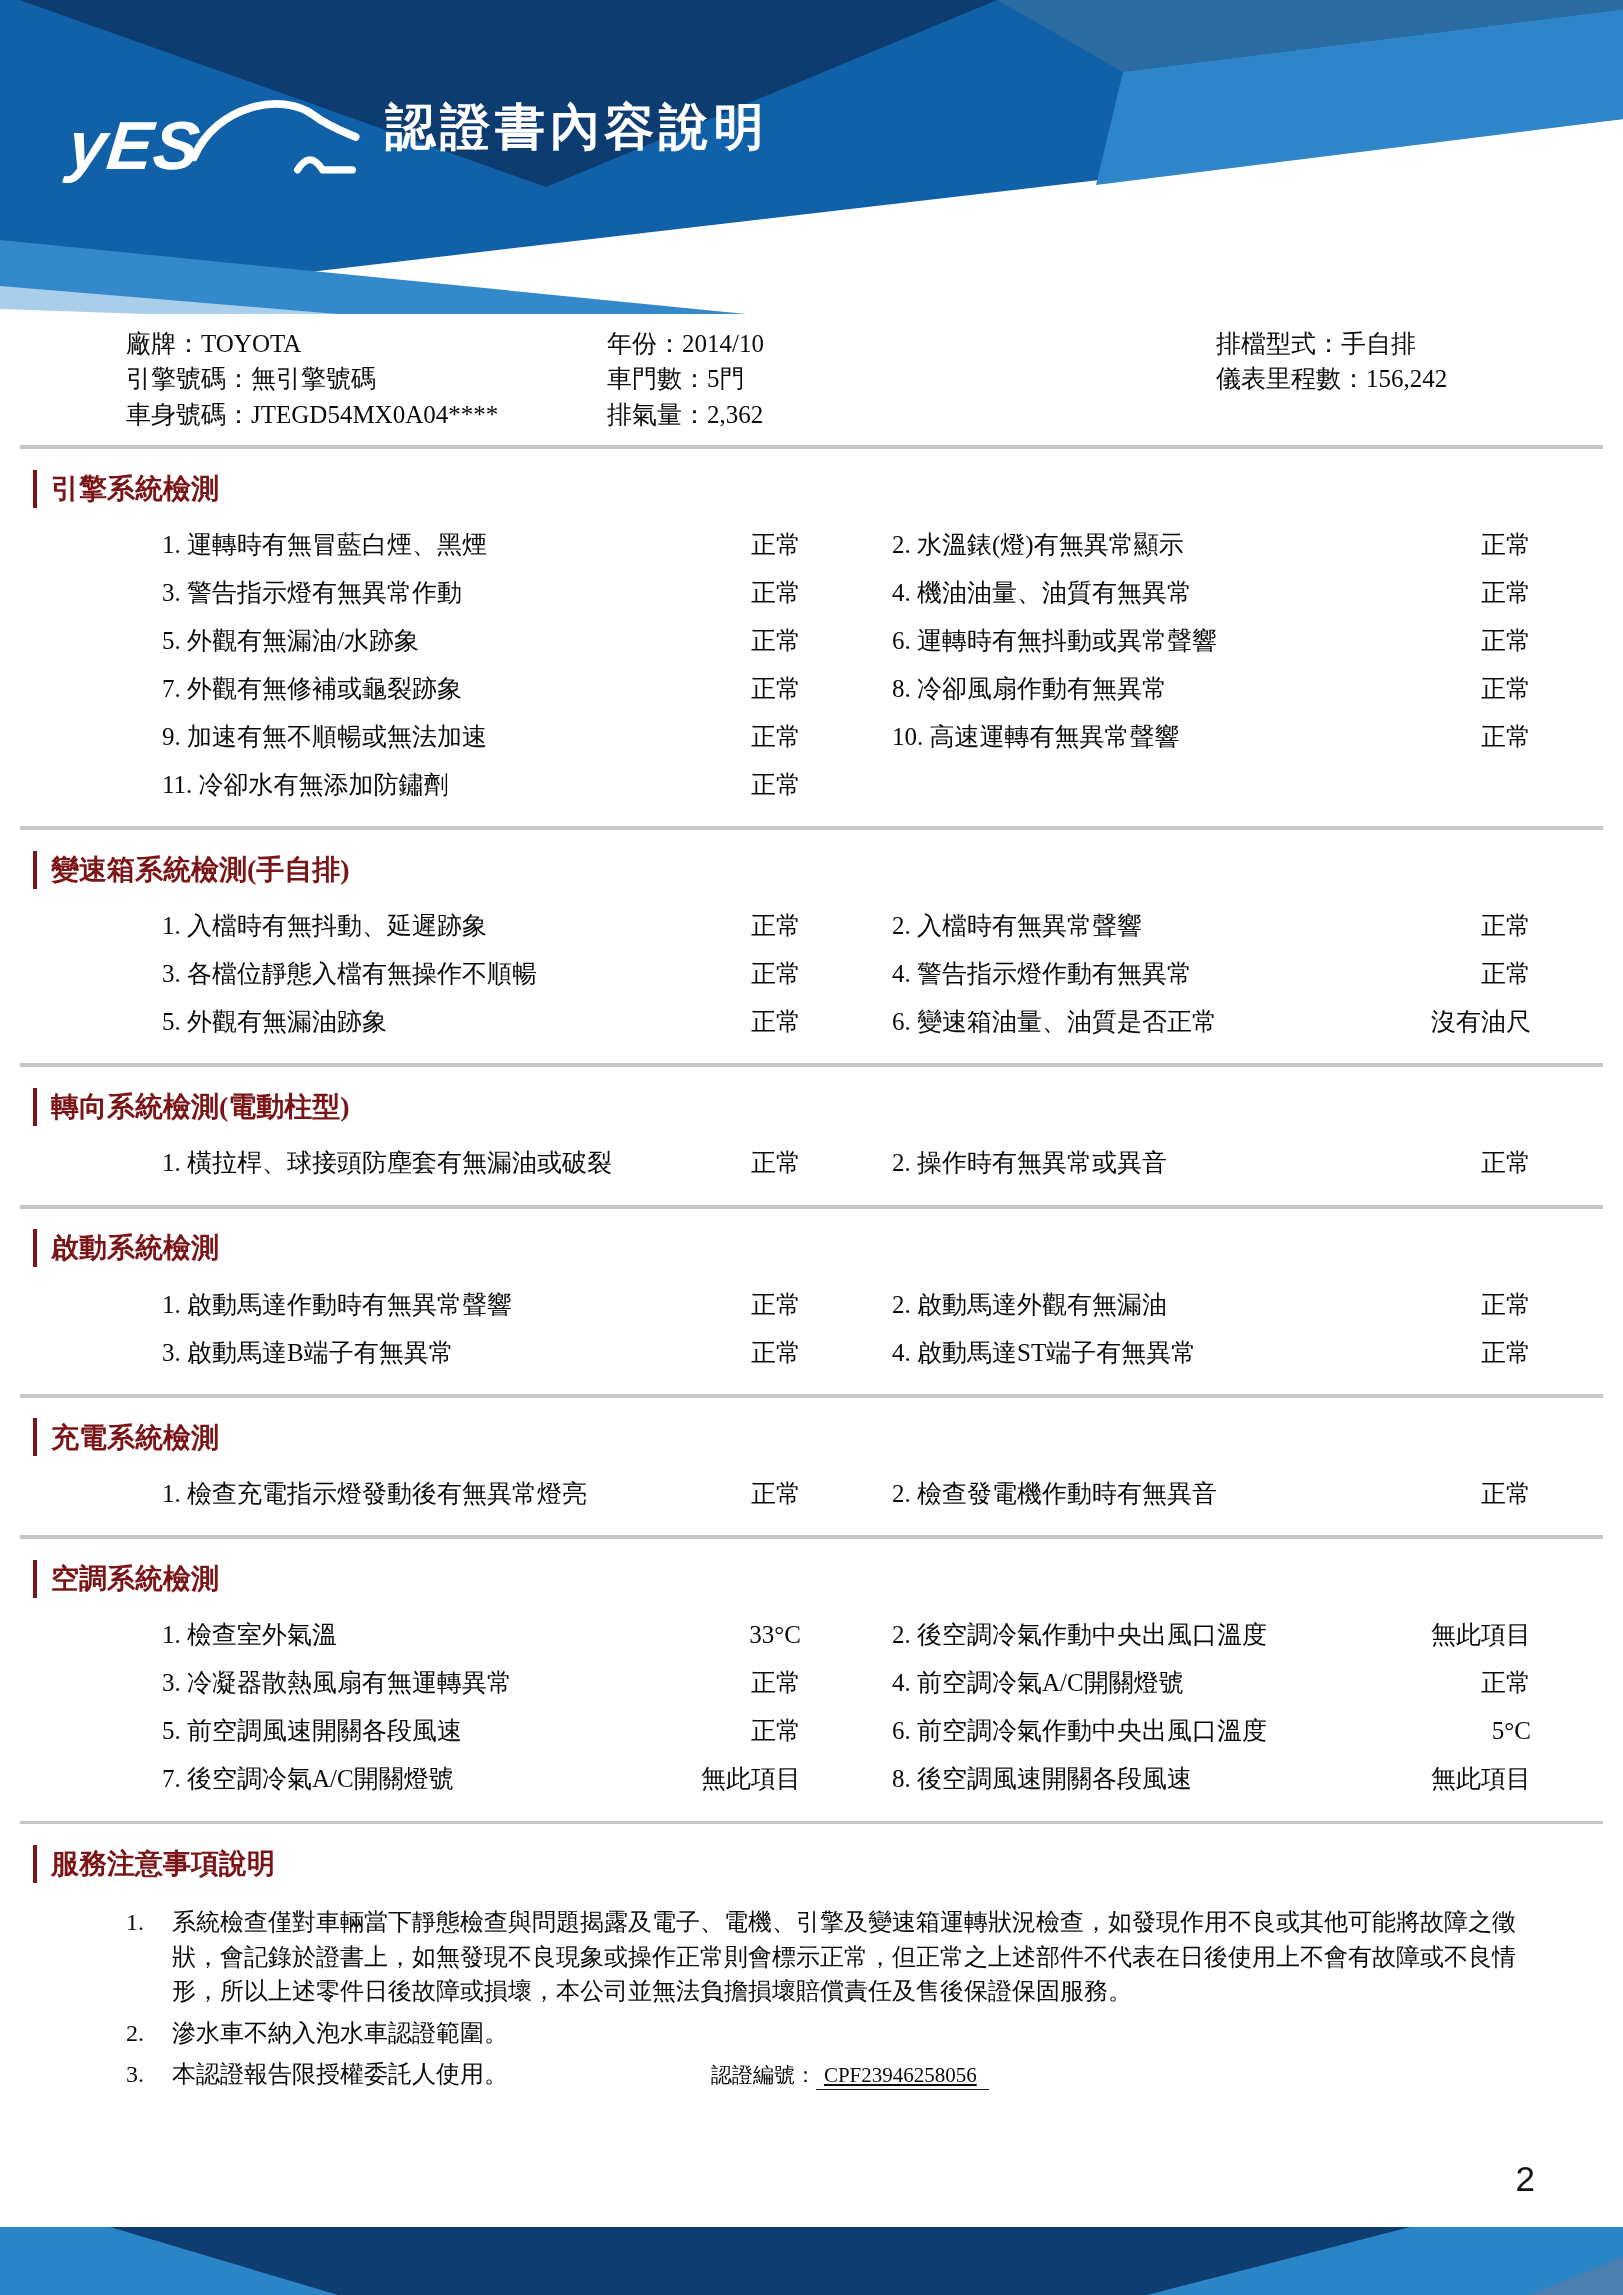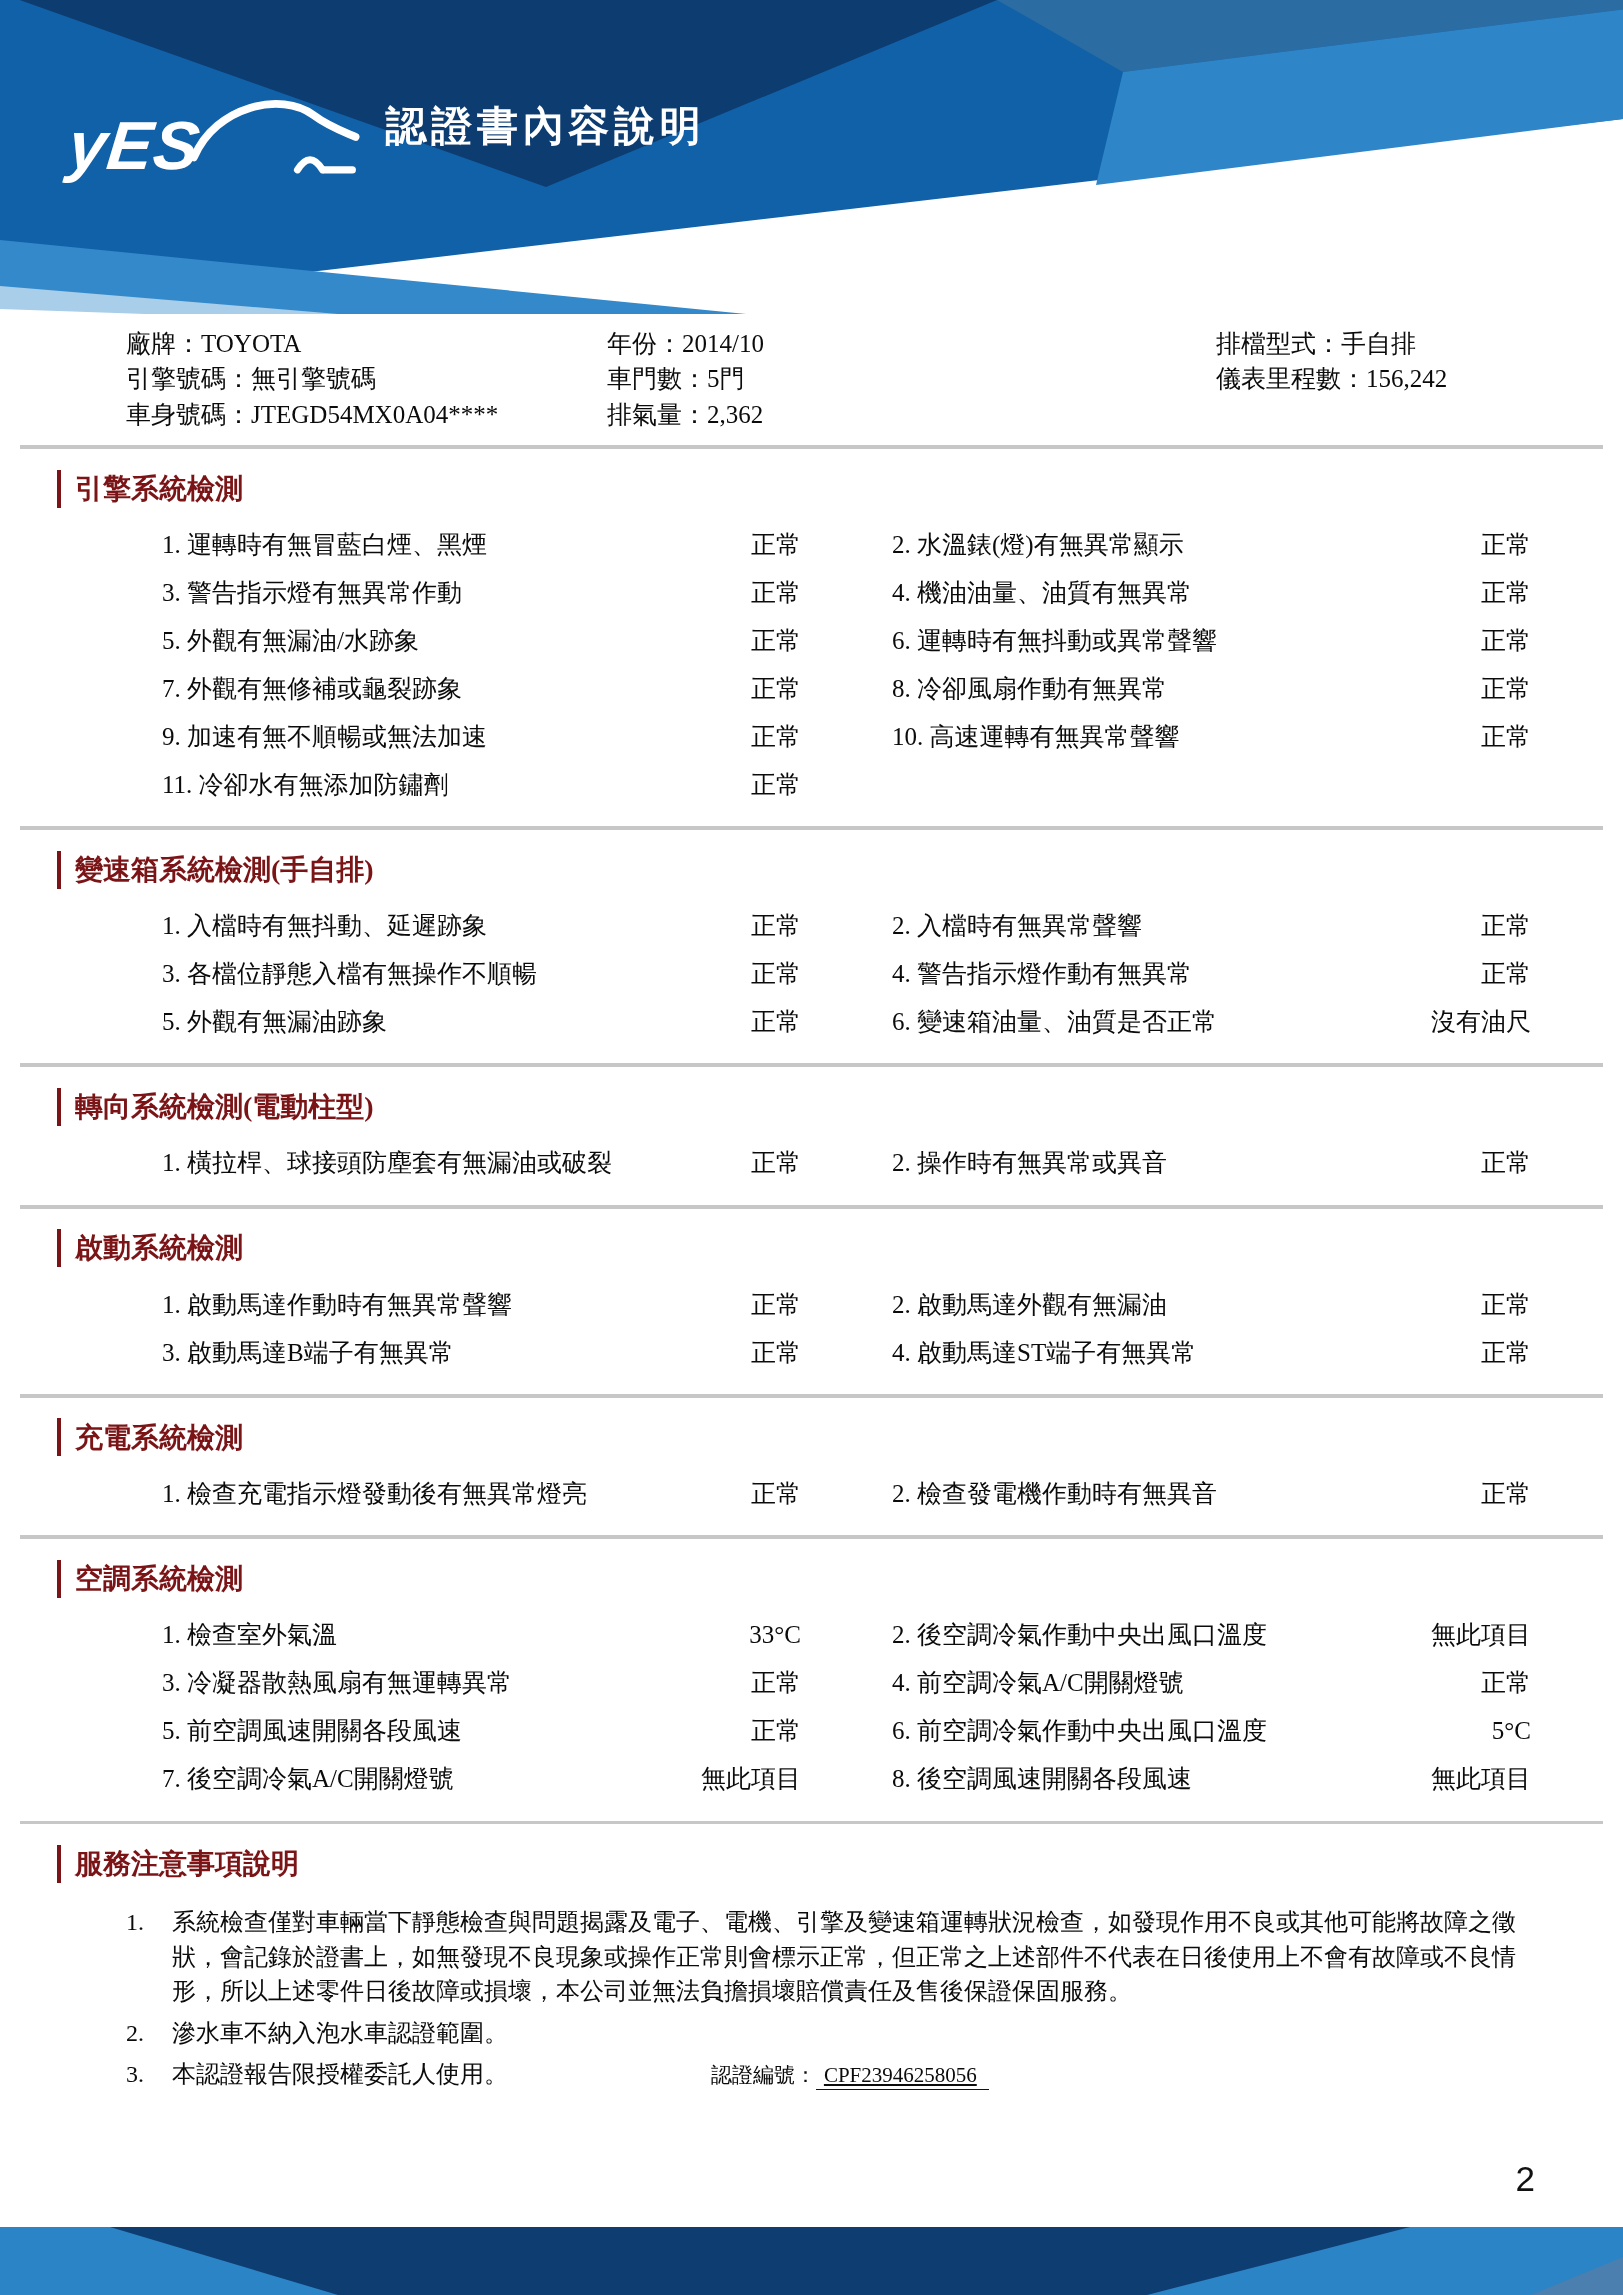--- a/index.html
+++ b/index.html
@@ -28,35 +28,35 @@
   .logo{display:flex;align-items:flex-end;}
   .logo-text{
     font-family:"Liberation Sans","DejaVu Sans",sans-serif;
     font-style:italic;font-weight:bold;color:#ffffff;
     font-size:68px;line-height:1;letter-spacing:0.8px;
     transform:skewX(-6deg);
   }
   .car-svg{margin-left:-11px;margin-bottom:-4.7px;}
   .header-title{
     font-family:"Liberation Sans","DejaVu Sans",sans-serif;
-    font-weight:bold;color:#ffffff;font-size:41px;letter-spacing:4.7px;
+    font-weight:bold;color:#ffffff;font-size:50px;letter-spacing:4.7px;
     line-height:1;padding-bottom:7.9px;
   }
   
   .vehicle-info{
     display:grid;grid-template-columns:481px 609px 1fr;
     padding:15.7px 92px 0 126px;row-gap:8px;
     font-size:25px;line-height:1.1;
   }
   .divider{height:3.9px;background:#C7C7C7;margin:17.3px 20.4px 0 20.4px;}
   
   .section{padding-top:20.4px;}
   .section-title{
     display:flex;align-items:center;gap:14px;
-    padding-left:57px;color:#7A1416;font-size:28px;font-weight:bold;
+    padding-left:33px;color:#7A1416;font-size:28px;font-weight:bold;
     line-height:1.2;
   }
   .section-title .bar{width:3.9px;height:38px;background:#7A1416;flex:none;}
   .items{
     display:grid;grid-template-columns:1fr 1fr;
     column-gap:55px;row-gap:20.4px;
     margin:23.6px 92px 0 126px;
     font-size:25px;line-height:1.1;
   }
   .item{display:flex;justify-content:space-between;align-items:baseline;min-height:27px;margin-left:36px;}

